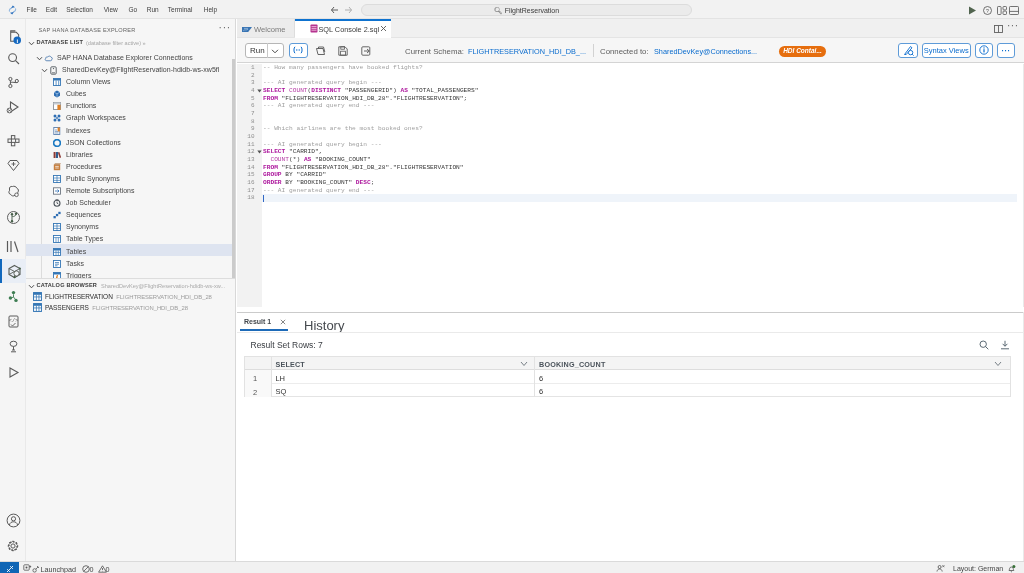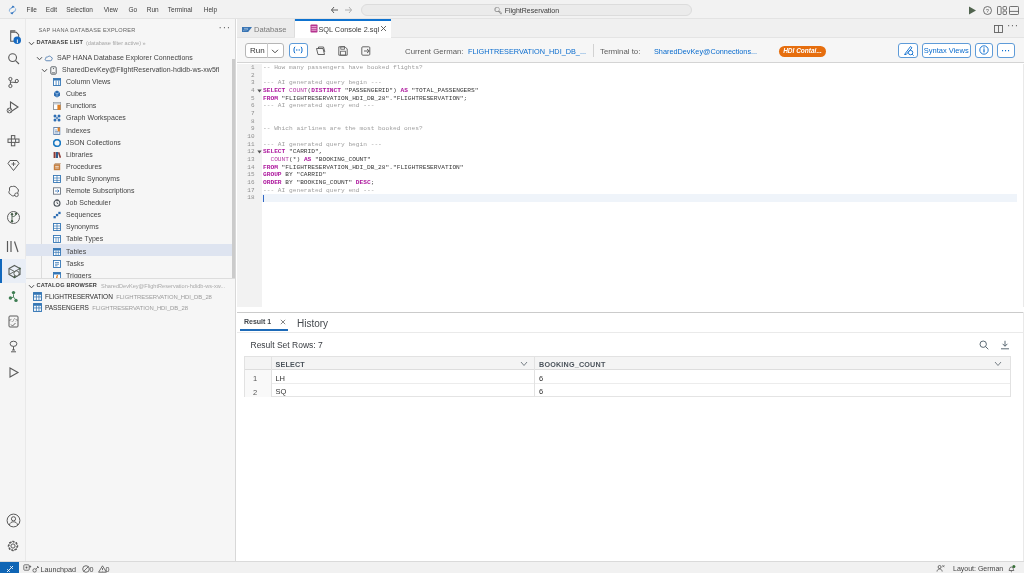--- a/index.html
+++ b/index.html
@@ -401,21 +401,21 @@
   </div>
 </div>
 
 <div id="editor">
   <div id="tabbar">
     <div class="abs" style="left:0;top:0;width:58px;height:18px;background:#ececec;border-right:1px solid #ddd;"></div>
     <svg class="abs" style="left:4.5px;top:7.5px" width="10" height="5.5" viewBox="0 0 10 5.5">
       <path d="M0 0 H10 L5.8 5.5 H0 Z" fill="#3874b3"></path>
       <path d="M1.2 3.8 C2.5 2.2 4.5 3.6 6 2.2 M2 1.4 h4" stroke="#b9d0e8" stroke-width="0.6" fill="none"></path>
     </svg>
-    <span class="abs" style="left:17px;top:5.5px;font-size:7.6px;color:#7a7a7a;">Database</span>
+    <span class="abs" style="left:17px;top:5.5px;font-size:7.6px;color:#7a7a7a;">Welcome</span>
     <div class="abs" style="left:58px;top:0;width:96px;height:19px;background:#fff;border-top:2px solid #0e72cf;"></div>
     <svg class="abs" style="left:73px;top:5px" width="8" height="9" viewBox="0 0 8 9">
       <rect x="0.5" y="0.5" width="7" height="8" rx="0.8" fill="#b5338f"></rect>
       <path d="M1.5 2.6 h5 M1.5 4.4 h5 M1.5 6.2 h5" stroke="#eec2de" stroke-width="0.9"></path>
     </svg>
     <span class="abs" style="left:81.5px;top:5.5px;font-size:7.3px;color:#3c3c3c;">SQL Console 2.sql</span>
     <svg class="abs" style="left:143px;top:6px" width="7" height="7" viewBox="0 0 7 7">
         <path d="M1 1 L6 6 M6 1 L1 6" stroke="#555" stroke-width="0.9"></path>
       </svg>
     <svg class="abs" style="left:757px;top:6px" width="9" height="8" viewBox="0 0 9 8">
@@ -444,24 +444,24 @@
       </svg>
     <svg class="abs" style="left:101px;top:7.5px" width="10" height="10" viewBox="0 0 10 10">
         <path d="M0.8 0.8 H7 L9.2 3 V9.2 H0.8 Z" stroke="#565656" stroke-width="0.9" fill="none"></path>
         <rect x="2.6" y="5.2" width="4.8" height="4" fill="none" stroke="#565656" stroke-width="0.8"></rect>
         <rect x="2.8" y="0.8" width="3.6" height="2.4" fill="none" stroke="#565656" stroke-width="0.8"></rect>
       </svg>
     <svg class="abs" style="left:124px;top:7.5px" width="11" height="10" viewBox="0 0 11 10">
         <rect x="0.8" y="0.8" width="8" height="8.4" rx="1" stroke="#565656" stroke-width="0.9" fill="none"></rect>
         <path d="M3 5 h5 M6 3 L8.3 5 L6 7" stroke="#565656" stroke-width="0.9" fill="none"></path>
       </svg>
-    <span class="abs" style="left:168px;top:8.5px;font-size:7.8px;color:#5c5c5c;">Current German:</span>
+    <span class="abs" style="left:168px;top:8.5px;font-size:7.8px;color:#5c5c5c;">Current Schema:</span>
     <span class="abs" style="left:231px;top:9px;font-size:7.3px;color:#0a6cce;">FLIGHTRESERVATION_HDI_DB_...</span>
     <div class="abs" style="left:356px;top:6px;width:1px;height:13px;background:#d2d2d2;"></div>
-    <span class="abs" style="left:363px;top:8.5px;font-size:7.8px;color:#5c5c5c;">Terminal to:</span>
+    <span class="abs" style="left:363px;top:8.5px;font-size:7.8px;color:#5c5c5c;">Connected to:</span>
     <span class="abs" style="left:417px;top:9px;font-size:7.3px;color:#0a6cce;">SharedDevKey@Connections...</span>
     <div class="abs" style="left:542px;top:8px;width:47px;height:10.5px;background:#e66e0e;border-radius:5.5px;color:#fff;font-size:6.5px;font-weight:bold;font-style:italic;text-align:center;line-height:10.5px;">HDI Contai...</div>
     <div class="tbtn" style="left:661px;width:20px;">
       <svg width="11" height="11" viewBox="0 0 11 11">
           <path d="M1.5 9.5 L7.5 1.5 L9 2.8 L3.2 9.5 Z" stroke="#0a6cce" stroke-width="0.9" fill="none"></path>
           <circle cx="7.6" cy="7.6" r="2.2" fill="#fff" stroke="#0a6cce" stroke-width="0.9"></circle>
           <line x1="9.2" y1="9.2" x2="10.6" y2="10.6" stroke="#0a6cce" stroke-width="0.9"></line>
         </svg>
     </div>
     <div class="tbtn" style="left:685px;width:48.5px;">Syntax Views</div>
@@ -506,21 +506,21 @@
   </div>
 </div>
 
 <div id="panel">
   <div class="abs" style="left:0;top:4.5px;width:787px;height:1.5px;background:#cbcbcb;"></div>
   <div class="abs" style="left:785.5px;top:5px;width:1px;height:249px;background:#e9e9e9;"></div>
   <span class="abs" style="left:7px;top:10.5px;font-size:7px;font-weight:bold;color:#42474c;">Result 1</span>
   <svg class="abs" style="left:43px;top:12px" width="6" height="6" viewBox="0 0 6 6">
       <path d="M0.8 0.8 L5.2 5.2 M5.2 0.8 L0.8 5.2" stroke="#666" stroke-width="0.8"></path>
     </svg>
-  <span class="abs" style="left:60px;top:10.5px;font-size:10px;color:#45494e;">History</span>
+  <span class="abs" style="left:67px;top:10.5px;font-size:13px;color:#45494e;">History</span>
   <div class="abs" style="left:3px;top:22px;width:48px;height:2.3px;background:#1d6ab8;"></div>
   <div class="abs" style="left:0;top:24.5px;width:787px;height:1px;background:#eaeaea;"></div>
   <span class="abs" style="left:13.5px;top:32.5px;font-size:8.5px;color:#383c41;">Result Set Rows: 7</span>
   <svg class="abs" style="left:742px;top:33px" width="10" height="10" viewBox="0 0 10 10">
       <circle cx="4.2" cy="4.2" r="3.2" stroke="#4a5964" stroke-width="0.9" fill="none"></circle>
       <line x1="6.6" y1="6.6" x2="9.3" y2="9.3" stroke="#4a5964" stroke-width="0.9"></line>
     </svg>
   <svg class="abs" style="left:762.5px;top:33px" width="10" height="10" viewBox="0 0 10 10">
       <path d="M5 0.8 V6 M2.6 3.8 L5 6.3 L7.4 3.8 M1 8.8 H9" stroke="#4a5964" stroke-width="0.9" fill="none"></path>
     </svg>

